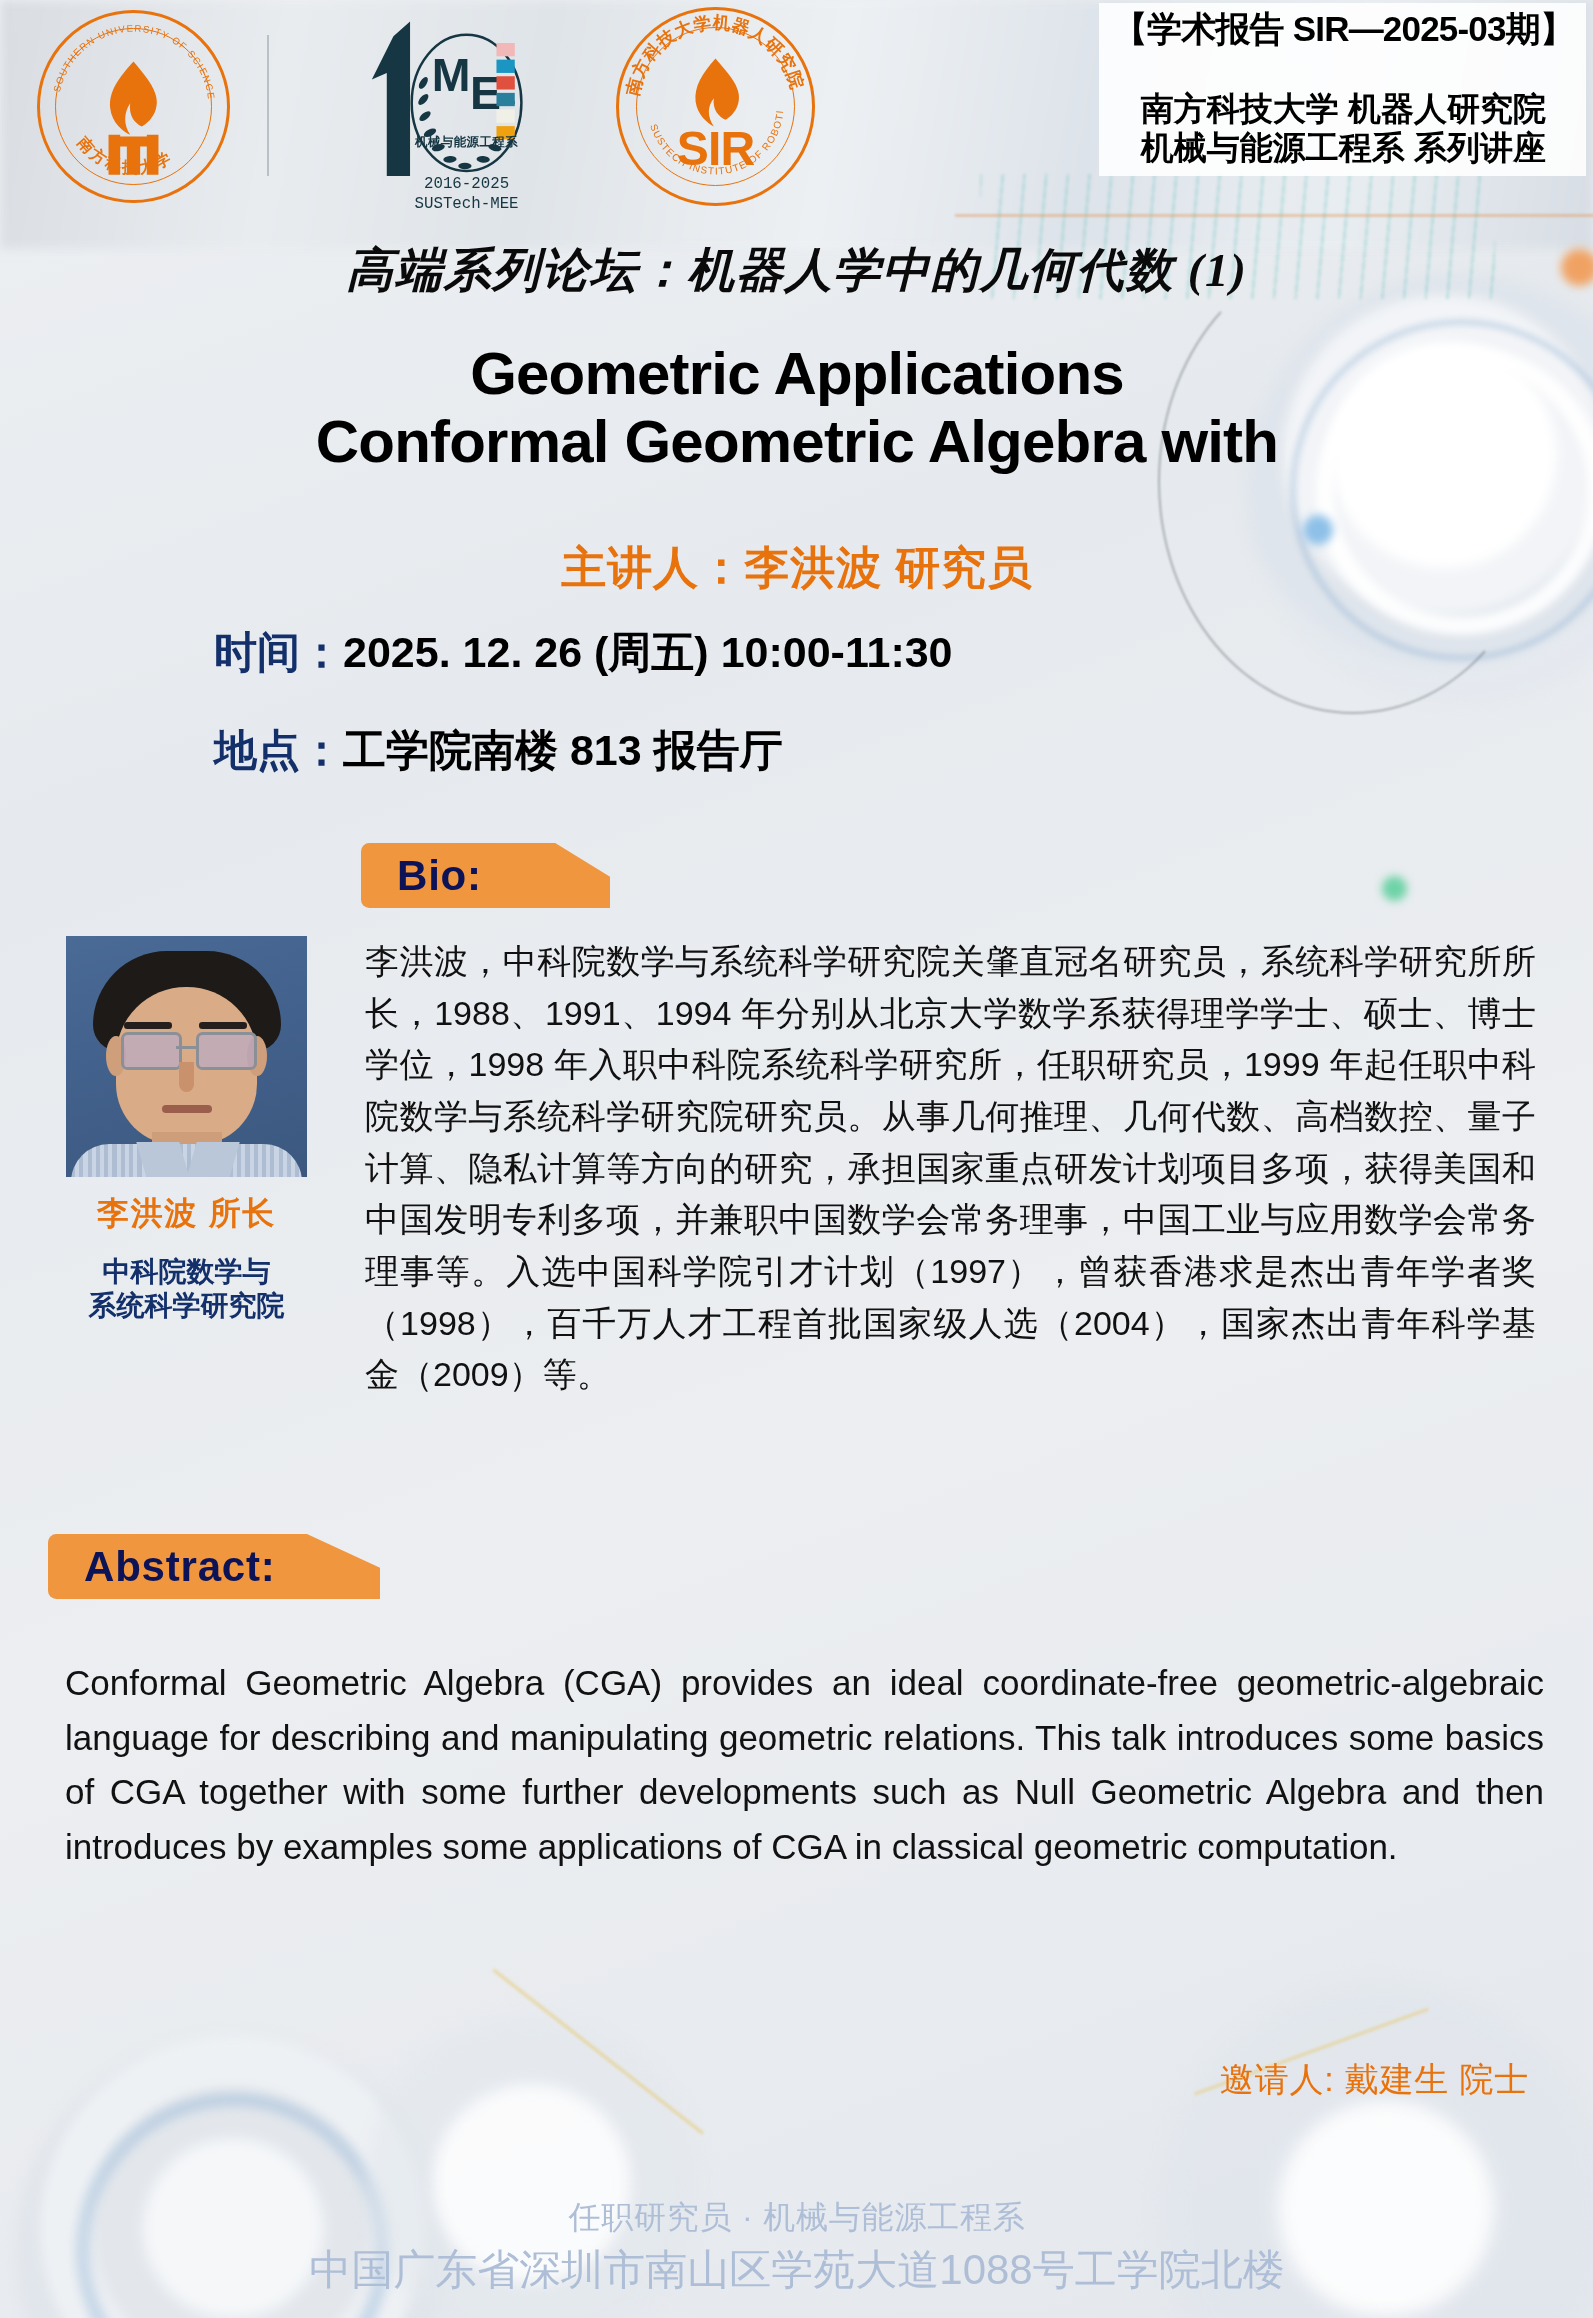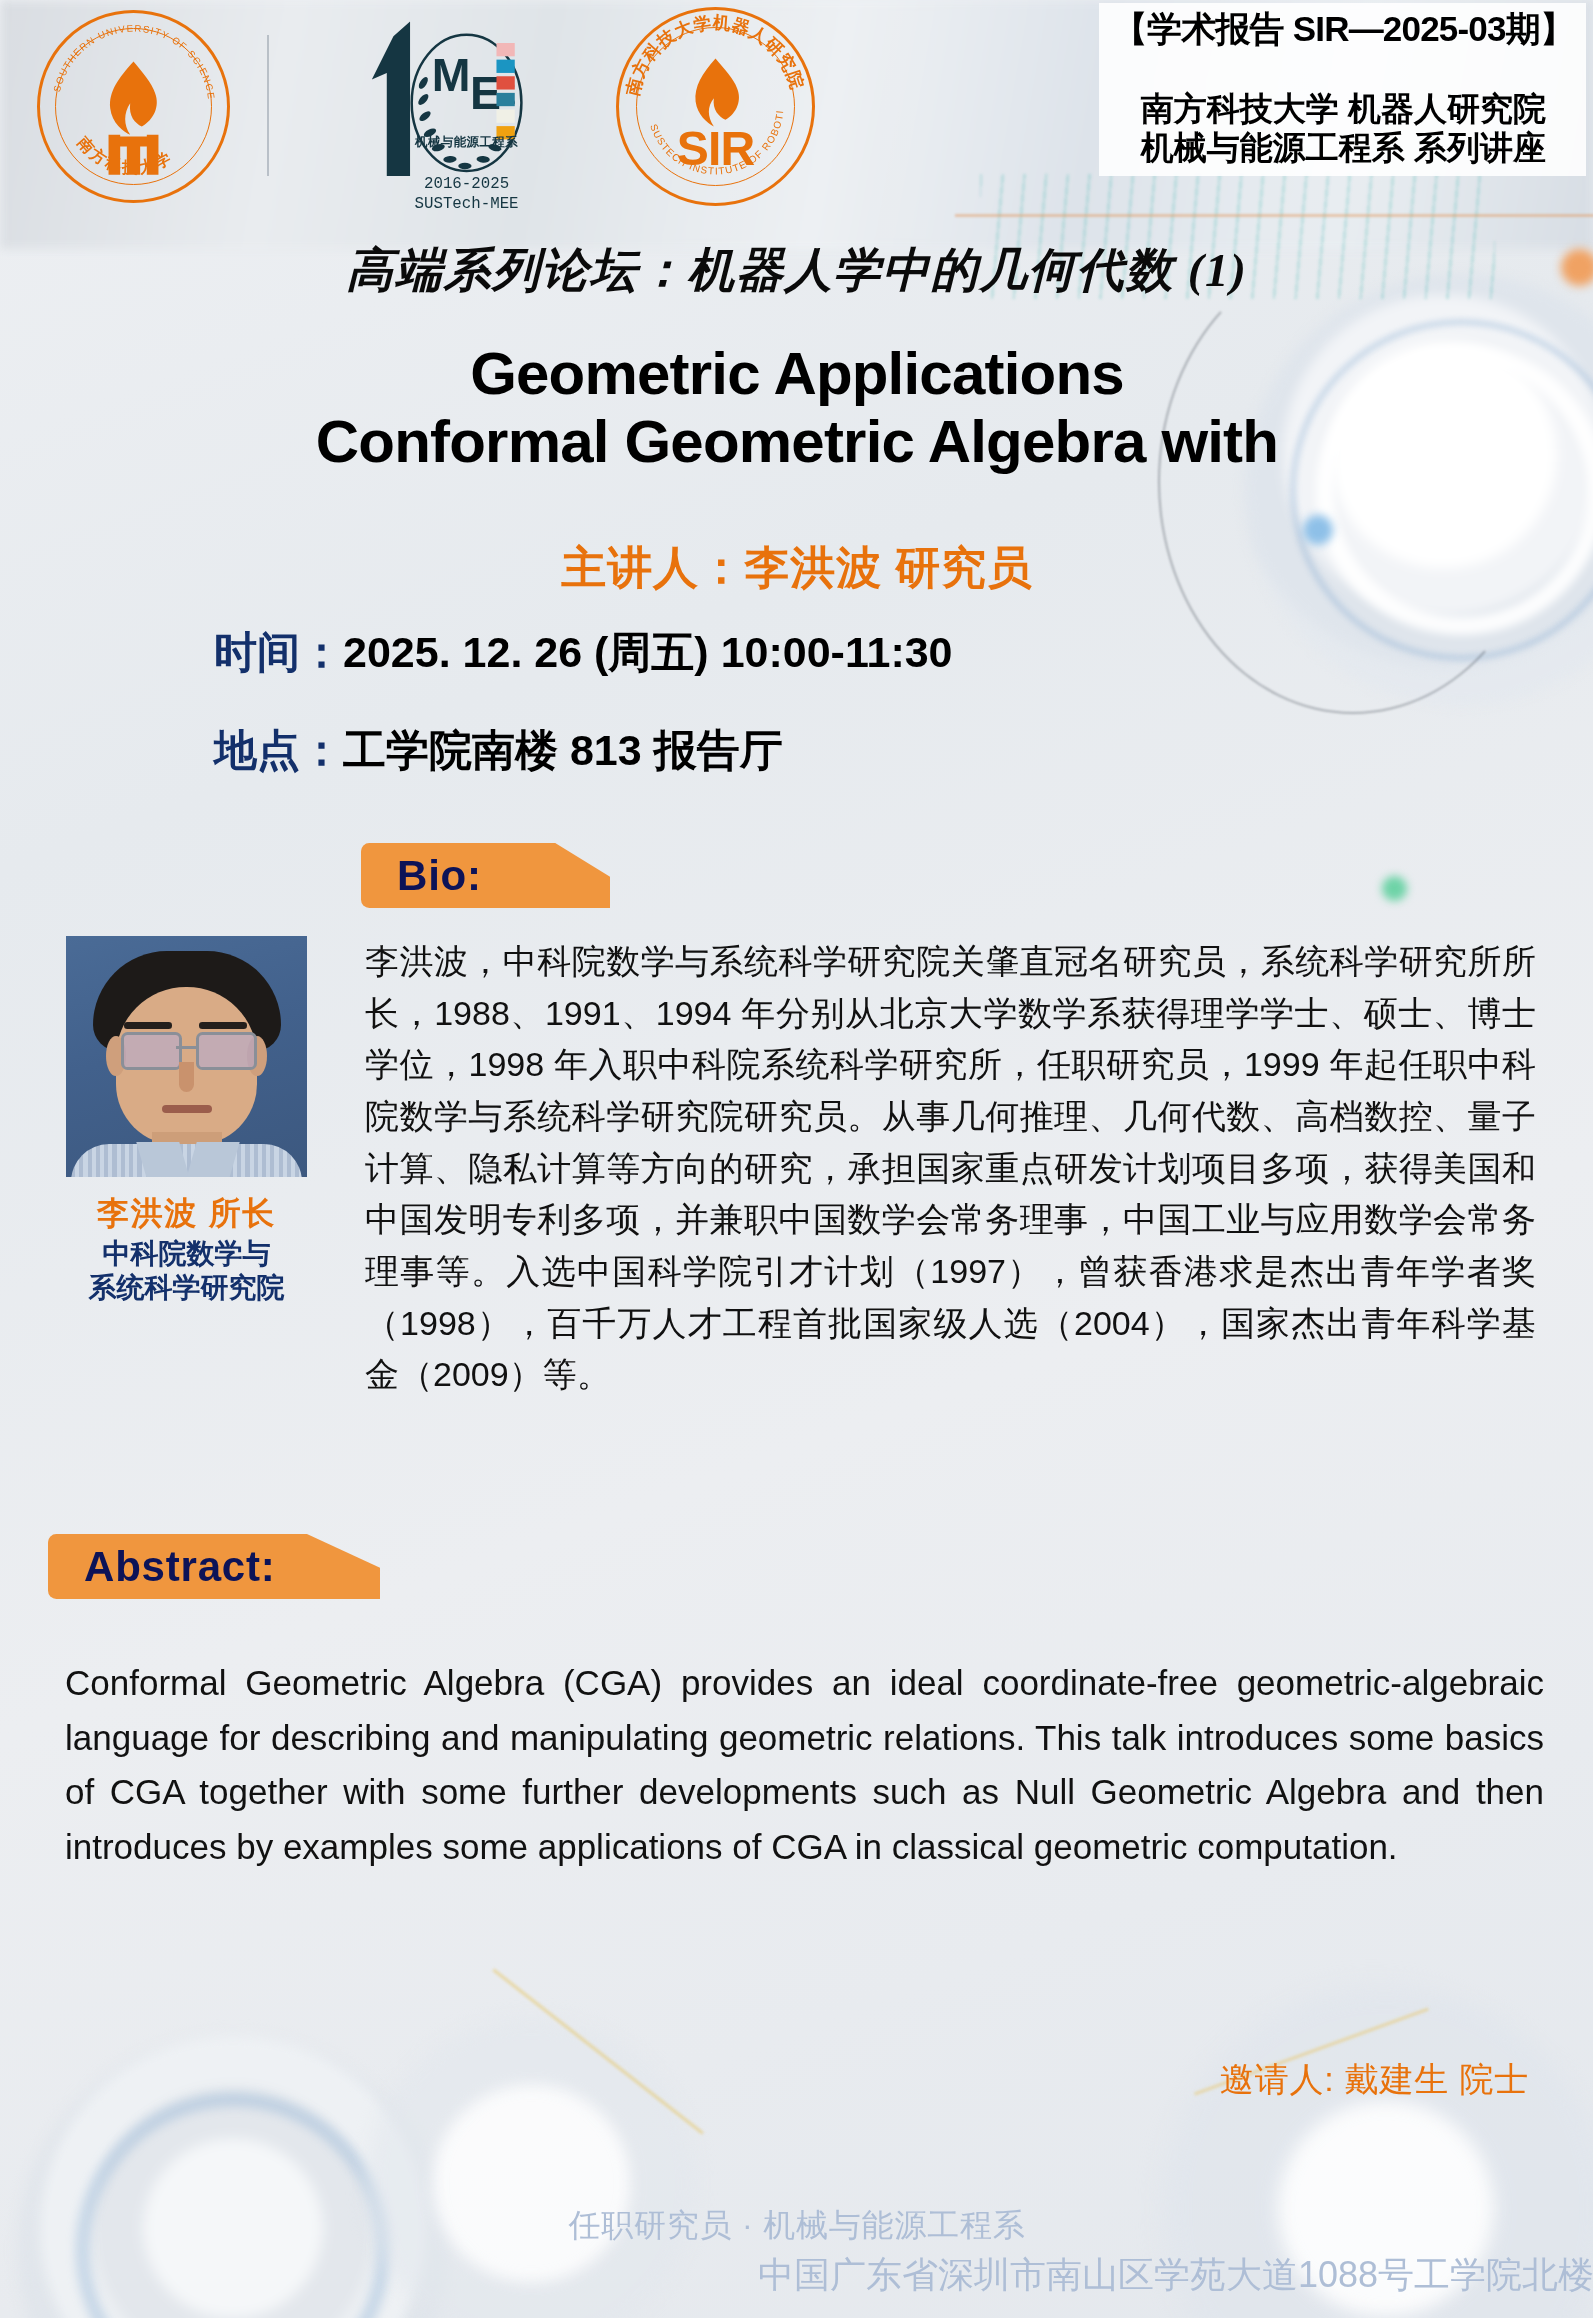--- a/index.html
+++ b/index.html
@@ -121,21 +121,21 @@
   }
   .ph-collar-l{position:absolute;left:76px;top:206px;width:43px;height:40px;background:#b9c7d8;transform:skewX(16deg);}
   .ph-collar-r{position:absolute;left:125px;top:206px;width:43px;height:40px;background:#b9c7d8;transform:skewX(-16deg);}
 
   .cap-name{
     margin-top:15px;text-align:center;font-size:32px;font-weight:700;color:#E8720C;
     letter-spacing:1.7px;
   }
   .cap-org{
     text-align:center;font-size:28px;font-weight:700;color:#13306B;line-height:1.2;
-    margin-top:1px;
+    margin-top:19px;
   }
 
   
   .bio-text{
     position:absolute;left:365px;top:936px;width:1171px;
     font-size:34px;line-height:1.52;color:#111;
     text-align:justify;text-justify:inter-character;
   }
   .abstract-text{
     position:absolute;left:65px;top:1656px;width:1479px;
@@ -146,21 +146,21 @@
     position:absolute;right:65px;top:2057px;
     font-size:34px;font-weight:400;color:#E8720C;letter-spacing:0.8px;
   }
 
   
   .footer{
     position:absolute;left:0;right:0;bottom:18px;text-align:center;
     color:#aebed6;line-height:1.45;
   }
   .footer .f1{font-size:32px;letter-spacing:0.8px;}
-  .footer .f2{font-size:36px;letter-spacing:0px;text-align:right;}
+  .footer .f2{font-size:42px;letter-spacing:0px;}
 </style>
 </head>
 <body>
 
 <div id="poster">
 
   <div class="bg-layer">
     <div class="bg-photo-top"></div>
 
     <div class="gear" style="left:1245px;top:274px;width:432px;height:432px;">

